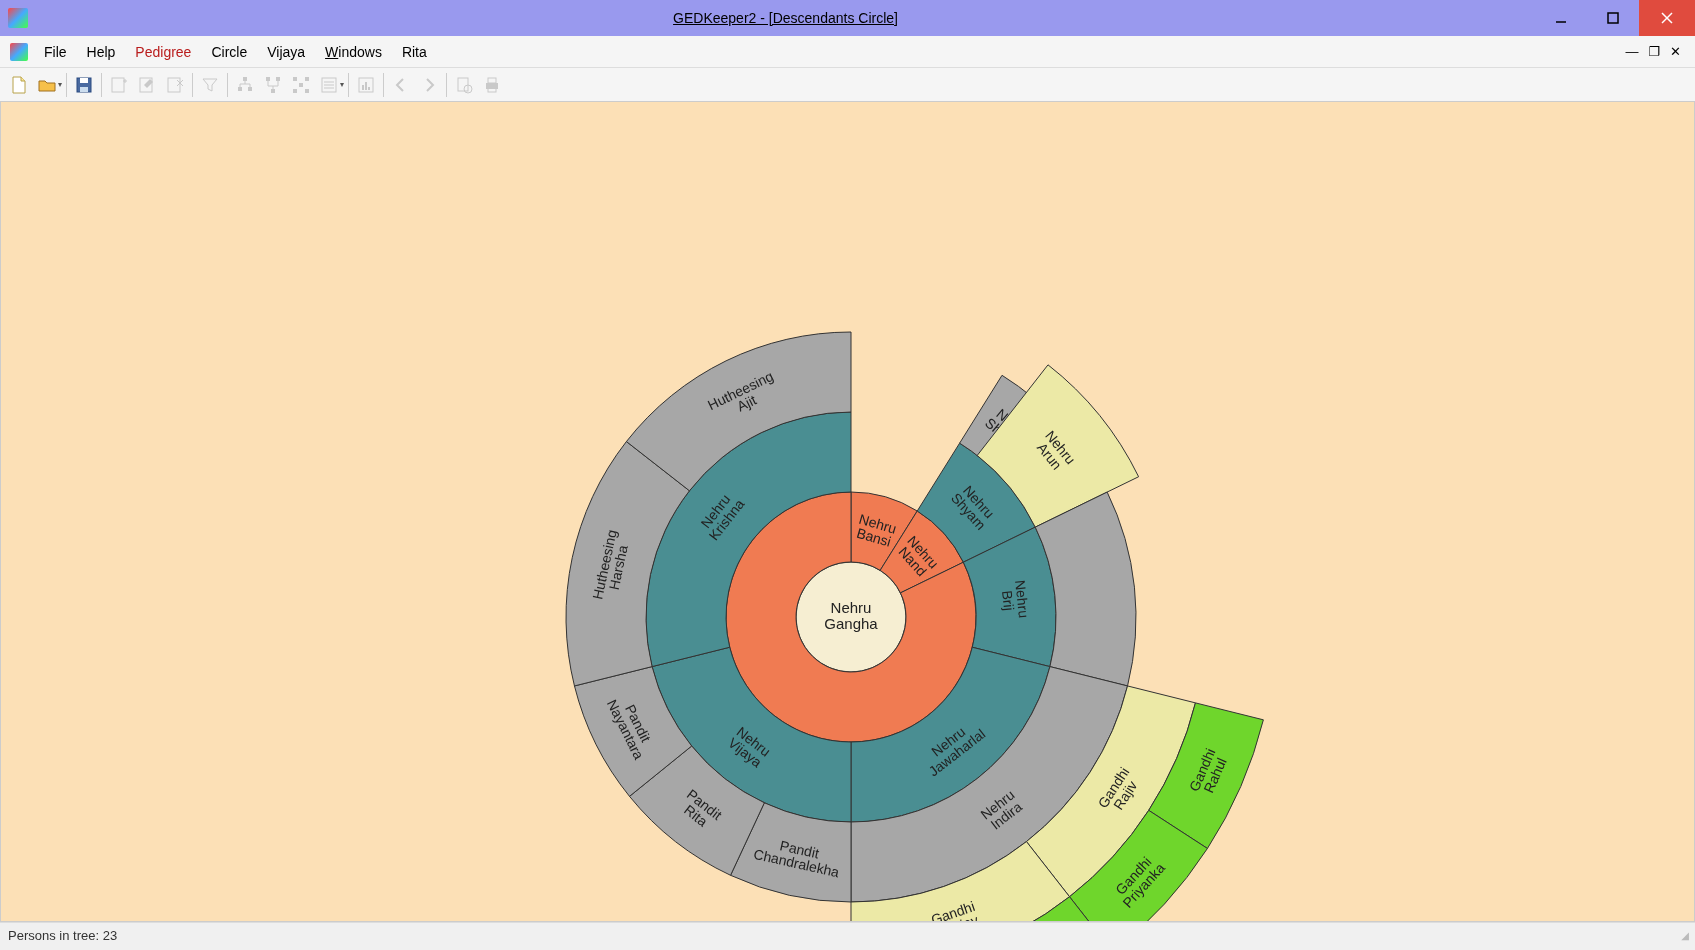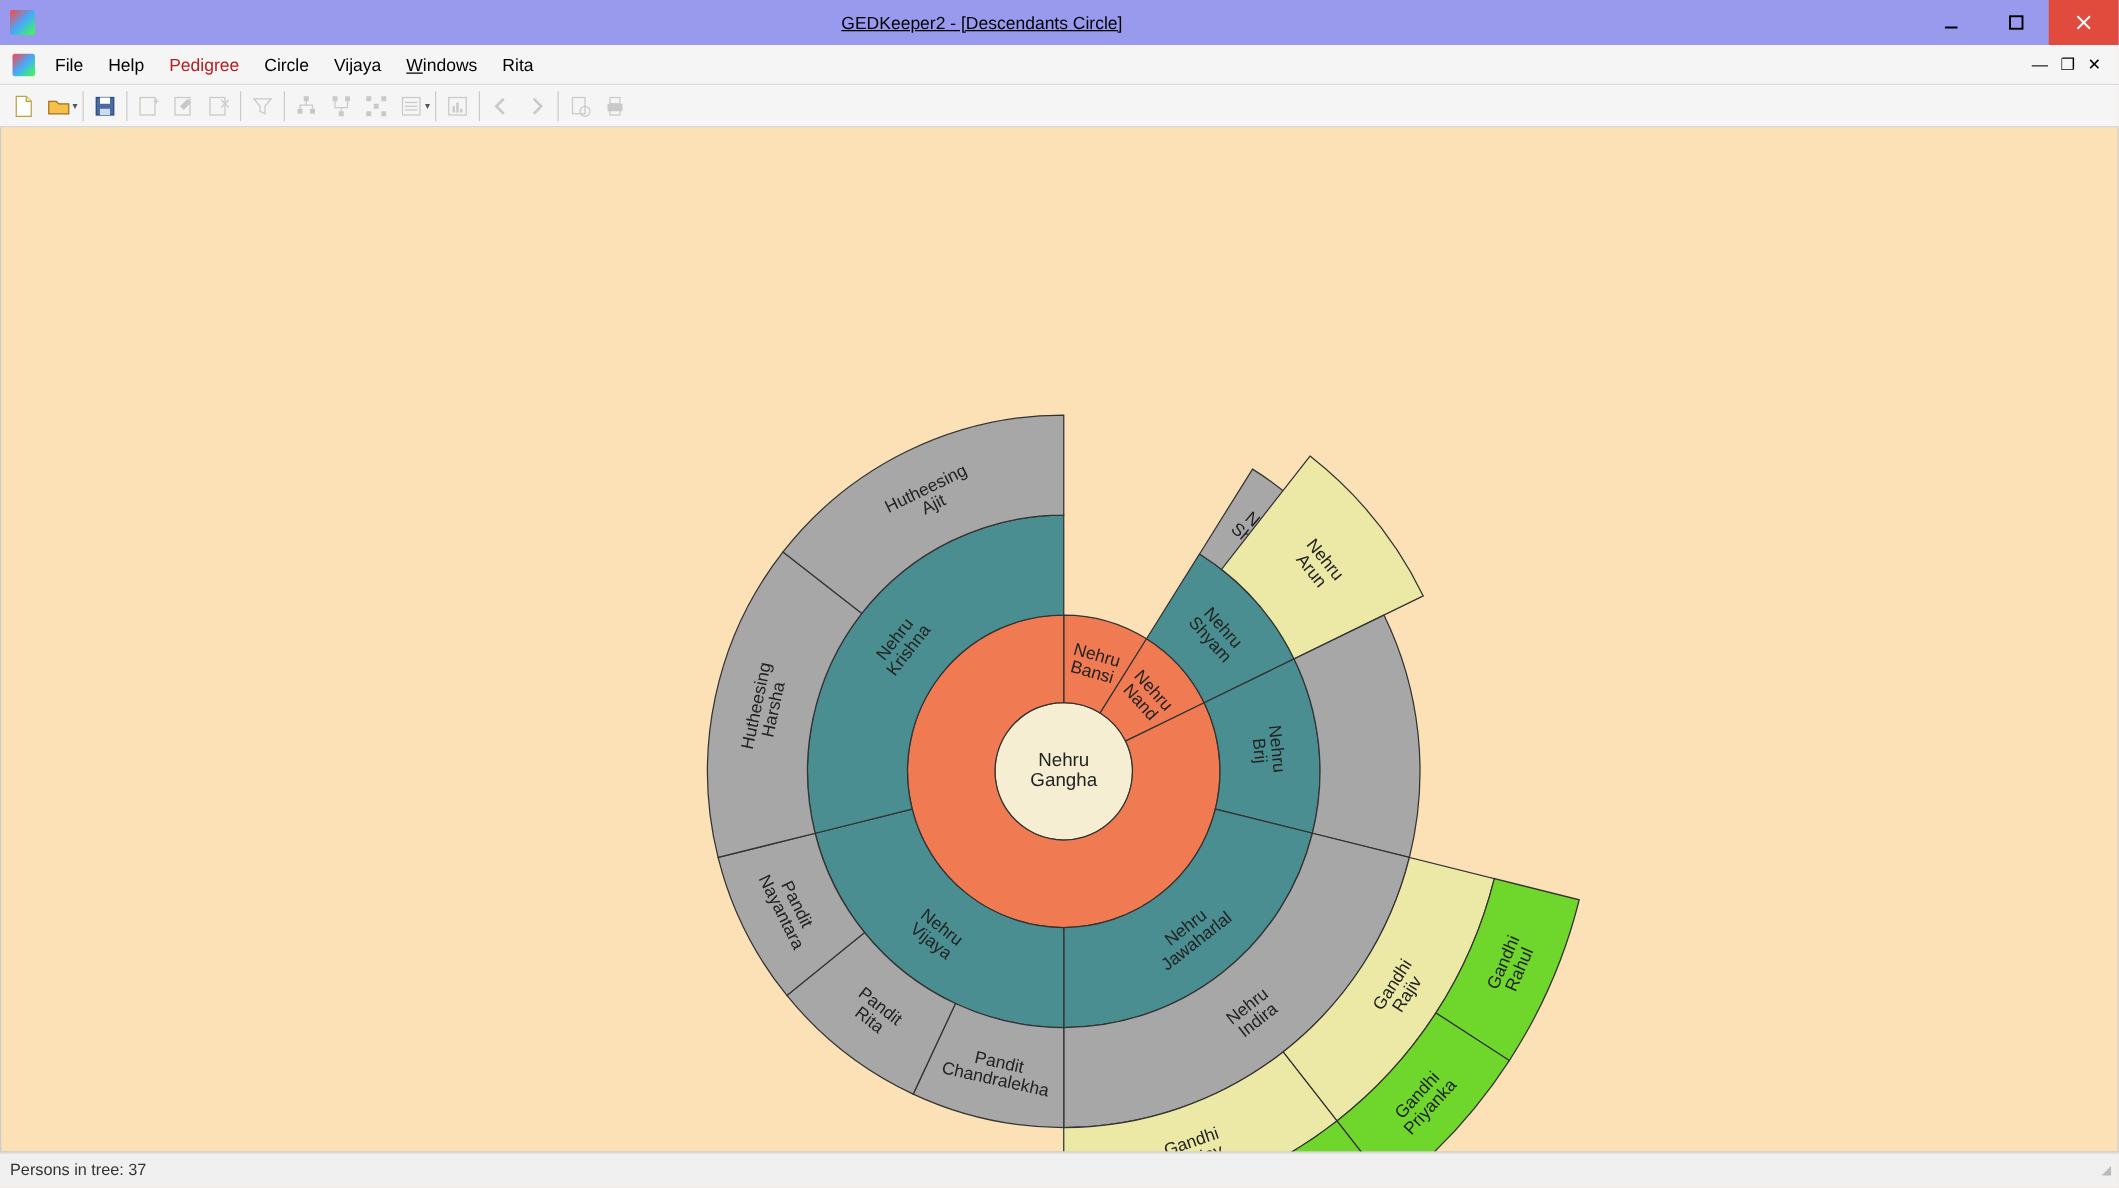--- a/index.html
+++ b/index.html
@@ -247,15 +247,15 @@
       <path d="M 1262.3756836672985 617.8168056298588 A 425 425 0 0 1 1206.434991376805 746.4715898813865 L 1147.7280516206256 708.3468574303346 A 355 355 0 0 0 1194.4549828279787 600.882272937882 Z" fill="#6fd62c" stroke="#333333" stroke-width="1"></path>
       <text x="1207.6534290101984" y="670.512136880846" text-anchor="middle" font-size="14" fill="#222222" transform="rotate(293.5 1207.6534290101984 670.512136880846)"><tspan x="1207.6534290101984" dy="-2">Gandhi</tspan><tspan x="1207.6534290101984" dy="14">Rahul</tspan></text>
       <path d="M 1206.434991376805 746.4715898813865 A 425 425 0 0 1 1111.6561270134048 849.9045702828569 L 1068.5598237406086 794.7438175303863 A 355 355 0 0 0 1147.7280516206256 708.3468574303346 Z" fill="#6fd62c" stroke="#333333" stroke-width="1"></path>
       <text x="1137.5381613559484" y="778.4801809701075" text-anchor="middle" font-size="14" fill="#222222" transform="rotate(312.5 1137.5381613559484 778.4801809701075)"><tspan x="1137.5381613559484" dy="-2">Gandhi</tspan><tspan x="1137.5381613559484" dy="14">Priyanka</tspan></text>
       <path d="M 1111.6561270134048 849.9045702828569 A 425 425 0 0 1 850 940 L 850 870 A 355 355 0 0 0 1068.5598237406086 794.7438175303863 Z" fill="#6fd62c" stroke="#333333" stroke-width="1"></path>
       <text x="976.9715802382912" y="883.7522444837335" text-anchor="middle" font-size="14" fill="#222222" transform="rotate(341 976.9715802382912 883.7522444837335)"><tspan x="976.9715802382912" dy="-2">Gandhi</tspan><tspan x="976.9715802382912" dy="14">Feroze</tspan></text>
     </svg>
 </div>
 
 <div class="statusbar">
-  <span>Persons in tree: 37</span>
+  <span>Persons in tree: 23</span>
   <span class="grip">◢</span>
 </div>
 
 </body></html>

